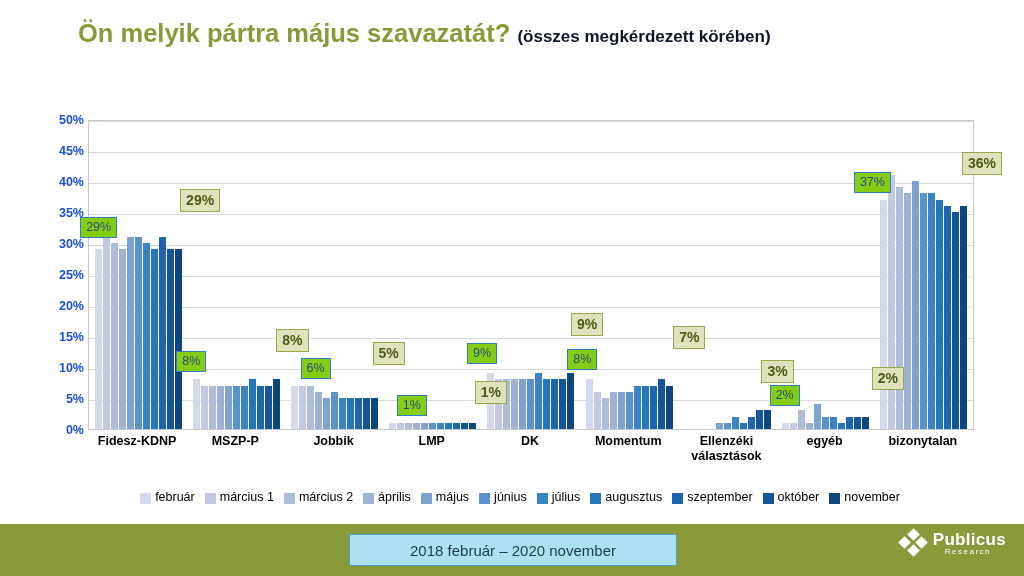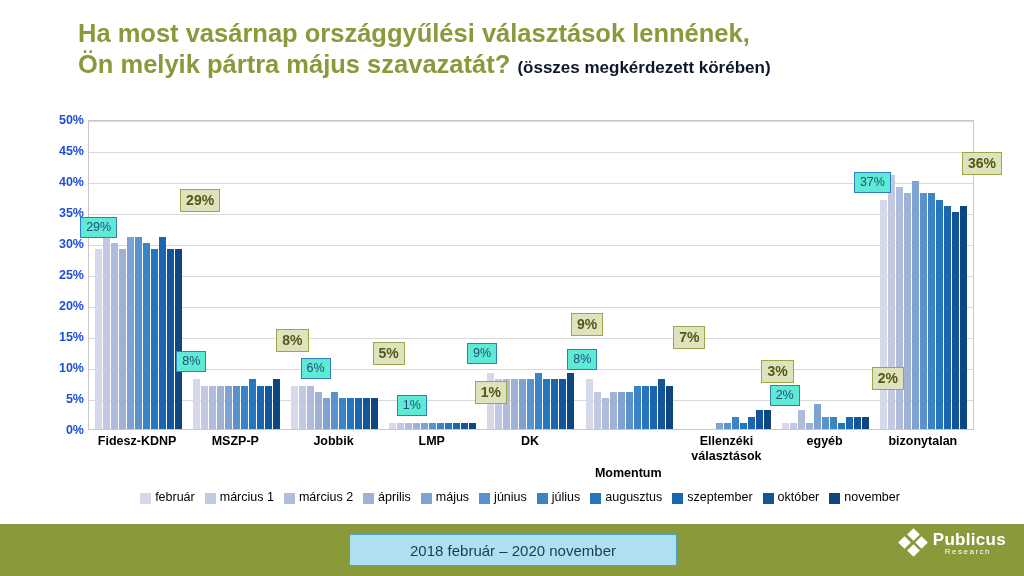--- a/index.html
+++ b/index.html
@@ -84,21 +84,21 @@
   
   .callout{
     position:absolute;
     font-size:13px;
     font-weight:bold;
     padding:2px 5px 3px 5px;
     box-sizing:border-box;
     white-space:nowrap;
   }
   .callout.blue{
-    background:#5eead4;
+    background:#84cc16;
     border:1px solid #2f7fc1;
     color:#1f4e79;
     font-weight:normal;
     font-size:12.5px;
   }
   .callout.olive{
     background:#dfe2bc;
     border:1px solid #9aa84a;
     color:#4f5a16;
     font-size:14px;
@@ -138,21 +138,20 @@
   #logo-mark{width:26px;height:26px;position:relative;}
   .diamond{position:absolute;width:9px;height:9px;background:#fff;transform:rotate(45deg);}
   #logo-text{color:#fff;line-height:1;}
   .logo-name{font-size:17px;font-weight:bold;letter-spacing:.3px;text-align:center;}
   .logo-sub{font-size:8px;letter-spacing:1.5px;margin-left:12px;}
 </style>
 </head>
 <body>
 
 <div id="title-block">
-  <div class="title-line">Ha most vasárnap országgyűlési választások lennének,</div>
   <div class="title-line">
     <span>Ön melyik pártra május szavazatát?</span>
     <span class="title-sub">(összes megkérdezett körében)</span>
   </div>
 </div>
 
 <div id="chart">
   <div id="ylabels">
       <div class="ylabel" style="top: 310px;">0%</div>
       <div class="ylabel" style="top: 279px;">5%</div>
@@ -311,21 +310,21 @@
       <div class="callout olive" style="left: 782.667px; top: 245.6px;">2%</div>
       <div class="callout blue" style="left: 764.889px; top: 50.6px;">37%</div>
       <div class="callout olive" style="left: 872.889px; top: 30.8px;">36%</div>
     </div>
   <div id="xlabels">
       <div class="xlabel" style="left: 0px; width: 98.2222px;">Fidesz-KDNP</div>
       <div class="xlabel" style="left: 98.2222px; width: 98.2222px;">MSZP-P</div>
       <div class="xlabel" style="left: 196.444px; width: 98.2222px;">Jobbik</div>
       <div class="xlabel" style="left: 294.667px; width: 98.2222px;">LMP</div>
       <div class="xlabel" style="left: 392.889px; width: 98.2222px;">DK</div>
-      <div class="xlabel" style="left: 491.111px; width: 98.2222px; margin-top: 32px;">Momentum</div>
+      <div class="xlabel" style="left: 491.111px; width: 98.2222px;">Momentum</div>
       <div class="xlabel" style="left: 589.333px; width: 98.2222px;">Ellenzéki választások</div>
       <div class="xlabel" style="left: 687.556px; width: 98.2222px;">egyéb</div>
       <div class="xlabel" style="left: 785.778px; width: 98.2222px;">bizonytalan</div>
     </div>
 </div>
 
 <div id="legend">
     <div class="legend-item">
       <span class="legend-swatch" style="background: rgb(214, 217, 234);"></span>
       <span>február</span>

